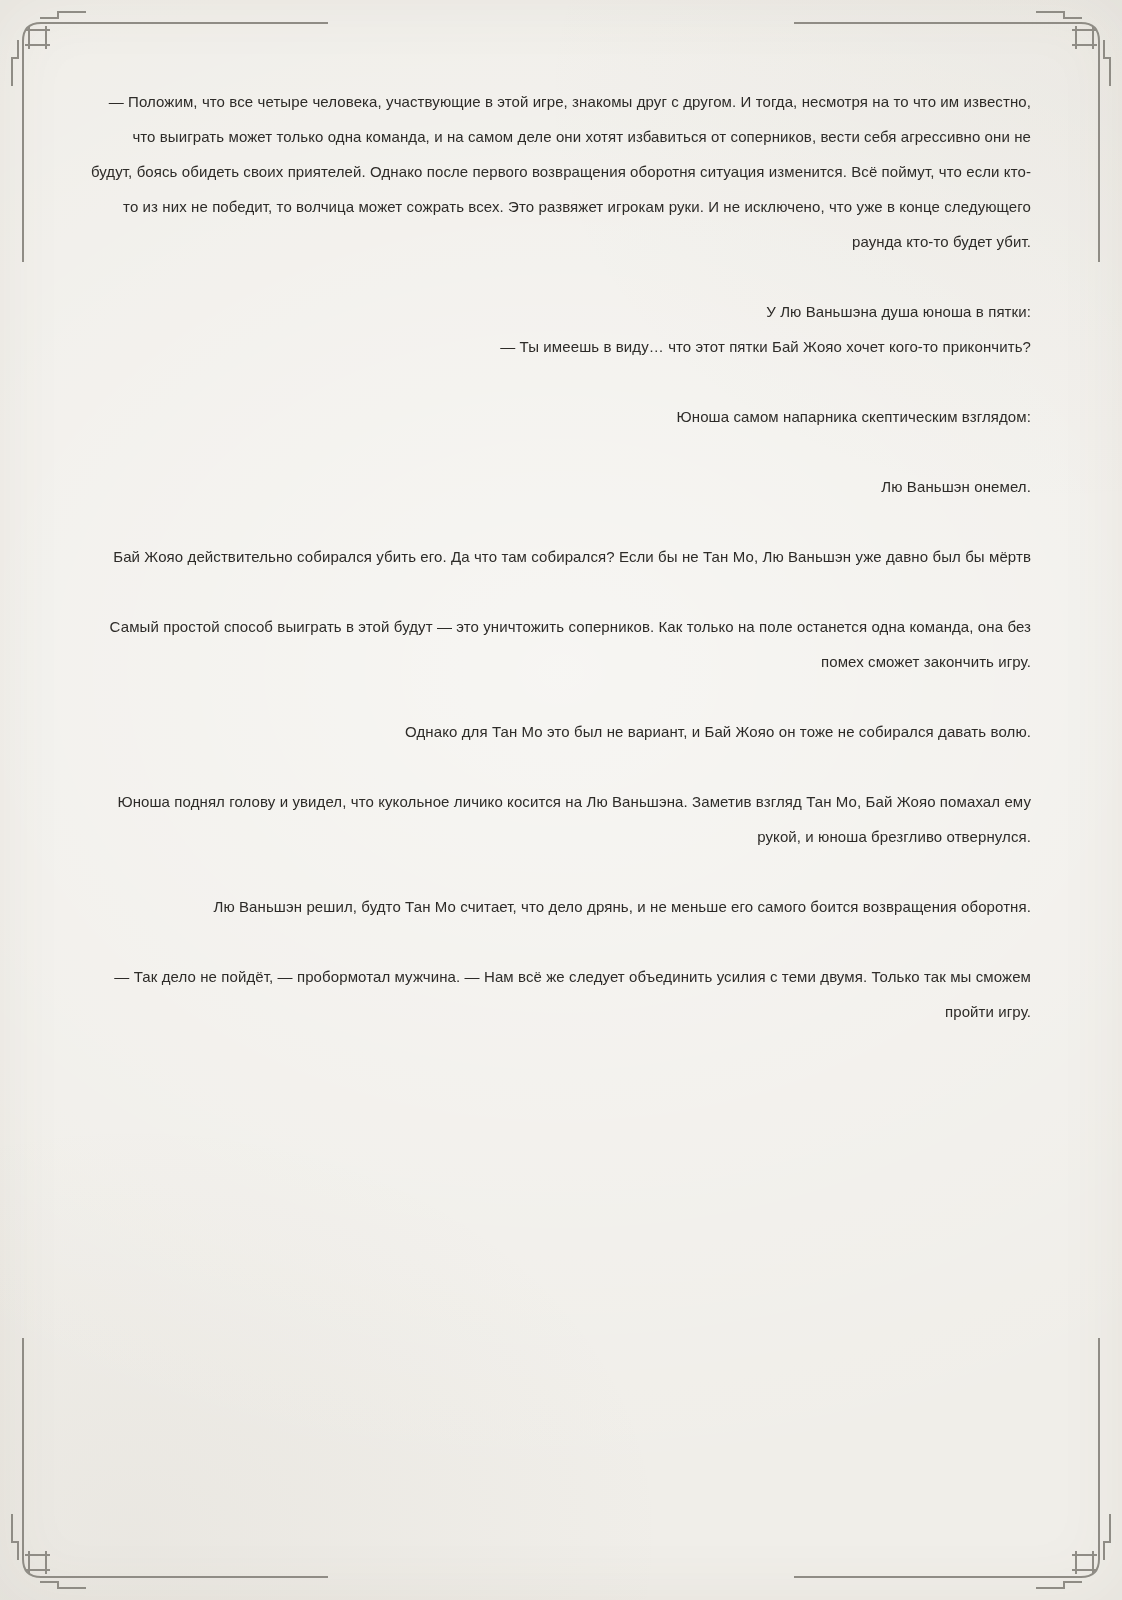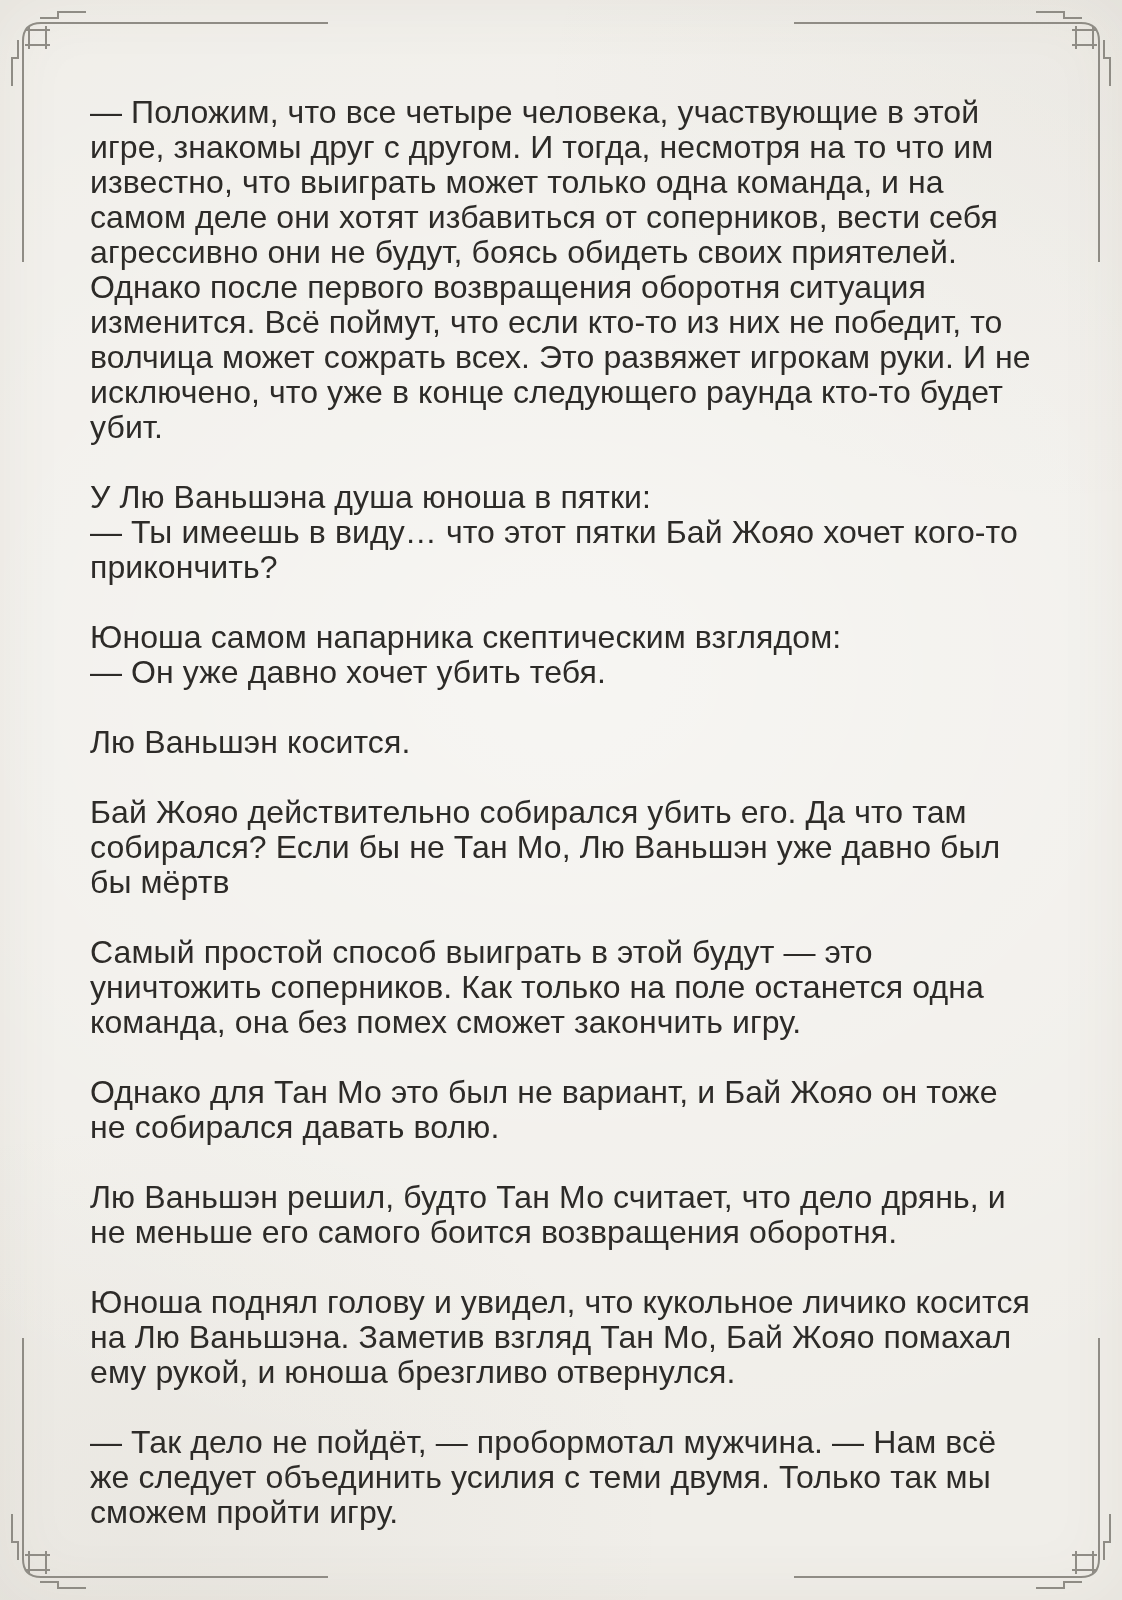--- a/index.html
+++ b/index.html
@@ -23,24 +23,25 @@
     position:absolute;width:330px;height:330px;
     color:var(--orn);
     pointer-events:none;
   }
   .corner.tl{top:0;left:0;}
   .corner.tr{top:0;right:0;transform:scaleX(-1);}
   .corner.bl{bottom:0;left:0;transform:scaleY(-1);}
   .corner.br{bottom:0;right:0;transform:scale(-1,-1);}
   .page-text{
     position:absolute;
-    left:90px;top:95px;width:941px;
-    font-size:32px;line-height:35px;
+    left:90px;top:84px;width:941px;
+    font-size:15px;line-height:35px;
     color:var(--fg);
     letter-spacing:0.1px;
+    text-align:right;
   }
   .paragraph{margin:0 0 35px 0;}
   .text-line{display:block;}
 </style>
 </head>
 <body>
 
 <svg width="0" height="0" style="position:absolute" aria-hidden="true">
   <defs>
     <symbol id="corner-ornament" viewBox="0 0 330 330">
@@ -77,36 +78,35 @@
 <article class="page-text">
     <div class="paragraph">
       <span class="text-line">— Положим, что все четыре человека, участвующие в этой игре, знакомы друг с другом. И тогда, несмотря на то что им известно, что выиграть может только одна команда, и на самом деле они хотят избавиться от соперников, вести себя агрессивно они не будут, боясь обидеть своих приятелей. Однако после первого возвращения оборотня ситуация изменится. Всё поймут, что если кто-то из них не победит, то волчица может сожрать всех. Это развяжет игрокам руки. И не исключено, что уже в конце следующего раунда кто-то будет убит.</span>
     </div>
     <div class="paragraph">
       <span class="text-line">У Лю Ваньшэна душа юноша в пятки:</span>
       <span class="text-line">— Ты имеешь в виду… что этот пятки Бай Жояо хочет кого-то прикончить?</span>
     </div>
     <div class="paragraph">
       <span class="text-line">Юноша самом напарника скептическим взглядом:</span>
-      <span class="text-line">— Он уже давно хочет убить тебя.</span>
     </div>
     <div class="paragraph">
-      <span class="text-line">Лю Ваньшэн косится.</span>
+      <span class="text-line">Лю Ваньшэн онемел.</span>
     </div>
     <div class="paragraph">
       <span class="text-line">Бай Жояо действительно собирался убить его. Да что там собирался? Если бы не Тан Мо, Лю Ваньшэн уже давно был бы мёртв</span>
     </div>
     <div class="paragraph">
       <span class="text-line">Самый простой способ выиграть в этой будут — это уничтожить соперников. Как только на поле останется одна команда, она без помех сможет закончить игру.</span>
     </div>
     <div class="paragraph">
       <span class="text-line">Однако для Тан Мо это был не вариант, и Бай Жояо он тоже не собирался давать волю.</span>
     </div>
     <div class="paragraph">
-      <span class="text-line">Лю Ваньшэн решил, будто Тан Мо считает, что дело дрянь, и не меньше его самого боится возвращения оборотня.</span>
+      <span class="text-line">Юноша поднял голову и увидел, что кукольное личико косится на Лю Ваньшэна. Заметив взгляд Тан Мо, Бай Жояо помахал ему рукой, и юноша брезгливо отвернулся.</span>
     </div>
     <div class="paragraph">
-      <span class="text-line">Юноша поднял голову и увидел, что кукольное личико косится на Лю Ваньшэна. Заметив взгляд Тан Мо, Бай Жояо помахал ему рукой, и юноша брезгливо отвернулся.</span>
+      <span class="text-line">Лю Ваньшэн решил, будто Тан Мо считает, что дело дрянь, и не меньше его самого боится возвращения оборотня.</span>
     </div>
     <div class="paragraph">
       <span class="text-line">— Так дело не пойдёт, — пробормотал мужчина. — Нам всё же следует объединить усилия с теми двумя. Только так мы сможем пройти игру.</span>
     </div>
   </article>
 
 </body></html>

